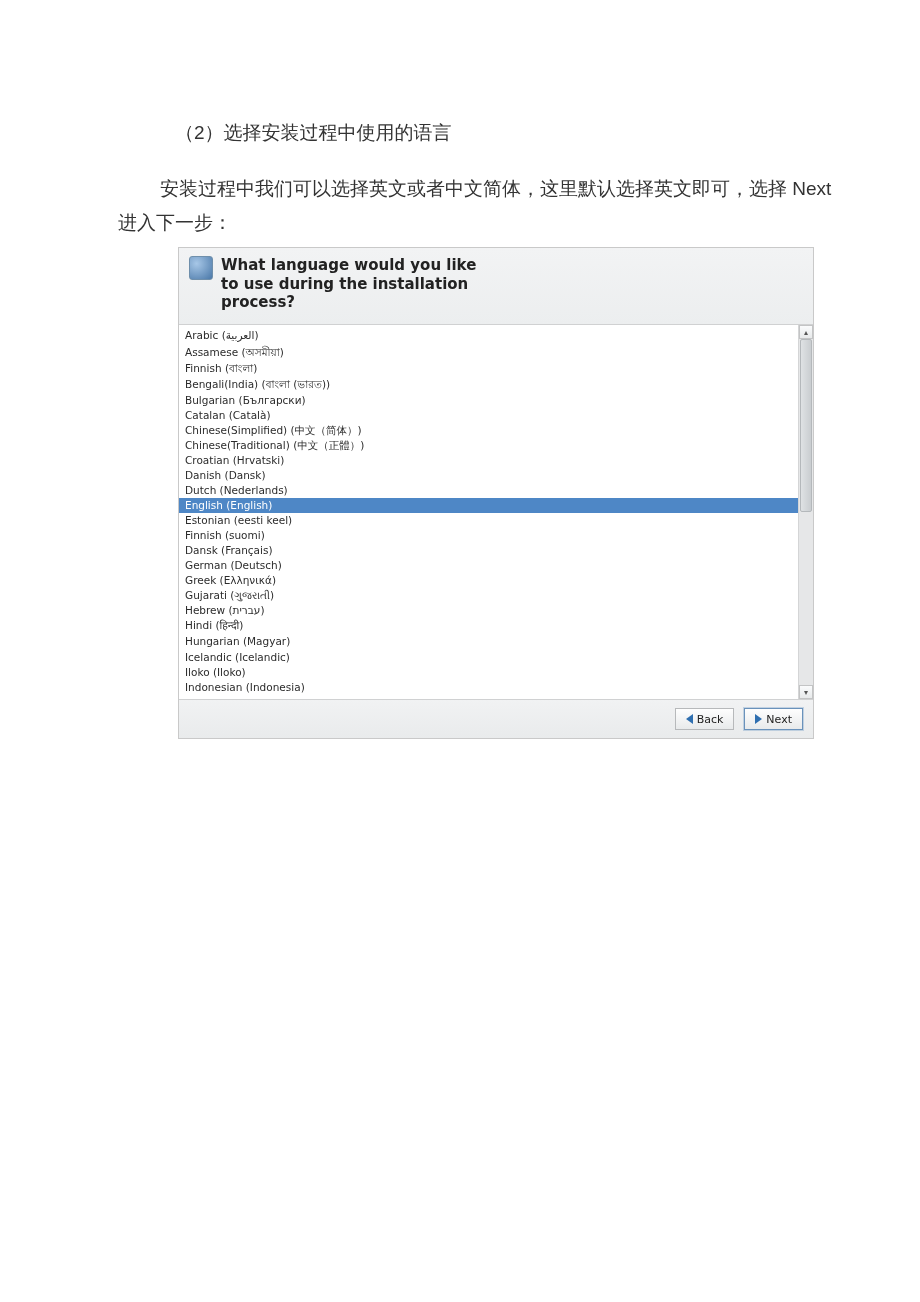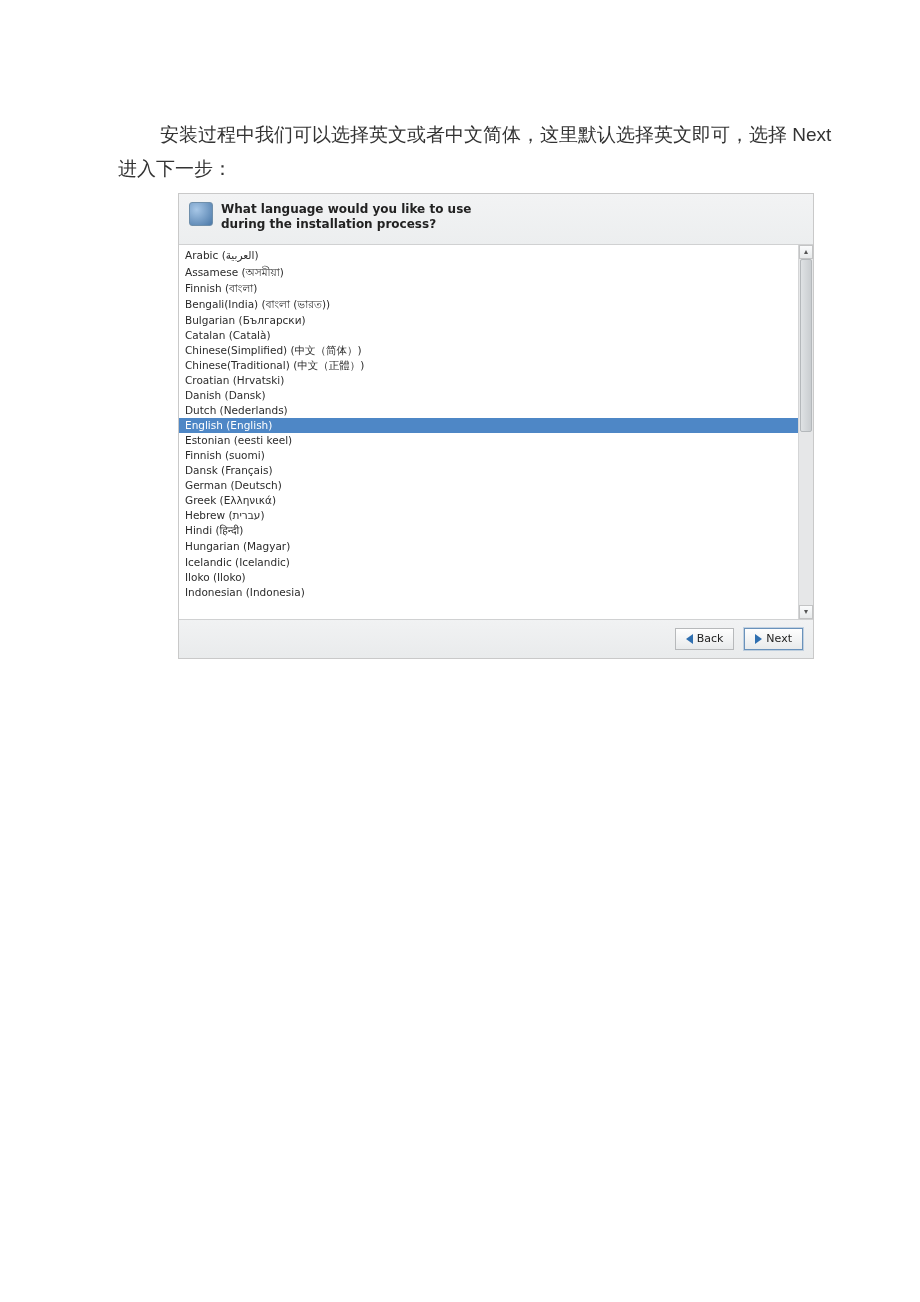--- a/index.html
+++ b/index.html
@@ -62,21 +62,21 @@
   }
   .shot-header .hicon {
     width: 22px;
     height: 22px;
     flex: 0 0 22px;
     background: radial-gradient(circle at 30% 30%, #a7c7e7, #4a78a8);
     border: 1px solid #6f8fab;
     border-radius: 3px;
   }
   .shot-header .htext {
-    font-size: 12px;
+    font-size: 15px;
     line-height: 1.25;
     font-weight: 600;
     color: #222;
     max-width: 270px;
   }
 
   .shot-body {
     display: flex;
     align-items: stretch;
     background: #ffffff;
@@ -177,20 +177,21 @@
   .arrow-right {
     border-width: 5px 0 5px 7px;
     border-color: transparent transparent transparent #2f6fb0;
   }
 </style>
 </head>
 <body>
 
 <div class="page">
 
+  <div class="doc-heading">（2）选择安装过程中使用的语言</div>
 
   <div class="doc-para">
     <span>安装过程中我们可以选择英文或者中文简体，这里默认选择英文即可，选择 </span><span class="btnword">Next</span>
   </div>
   <div class="doc-para-cont">进入下一步：</div>
 
   <div class="shot">
     <div class="shot-header">
       <div class="hicon"></div>
       <div class="htext">What language would you like to use during the installation process?</div>
@@ -208,20 +209,21 @@
           <div class="lang-item">Chinese(Traditional) (中文（正體）)</div>
           <div class="lang-item">Croatian (Hrvatski)</div>
           <div class="lang-item">Danish (Dansk)</div>
           <div class="lang-item">Dutch (Nederlands)</div>
           <div class="lang-item selected">English (English)</div>
           <div class="lang-item">Estonian (eesti keel)</div>
           <div class="lang-item">Finnish (suomi)</div>
           <div class="lang-item">Dansk (Français)</div>
           <div class="lang-item">German (Deutsch)</div>
           <div class="lang-item">Greek (Ελληνικά)</div>
+          <div class="lang-item">Gujarati (ગુજરાતી)</div>
           <div class="lang-item">Hebrew (עברית)</div>
           <div class="lang-item">Hindi (हिन्दी)</div>
           <div class="lang-item tall">Hungarian (Magyar)</div>
           <div class="lang-item">Icelandic (Icelandic)</div>
           <div class="lang-item">Iloko (Iloko)</div>
           <div class="lang-item">Indonesian (Indonesia)</div>
         </div>
 
       <div class="vscroll">
         <div class="arrow">▴</div>

